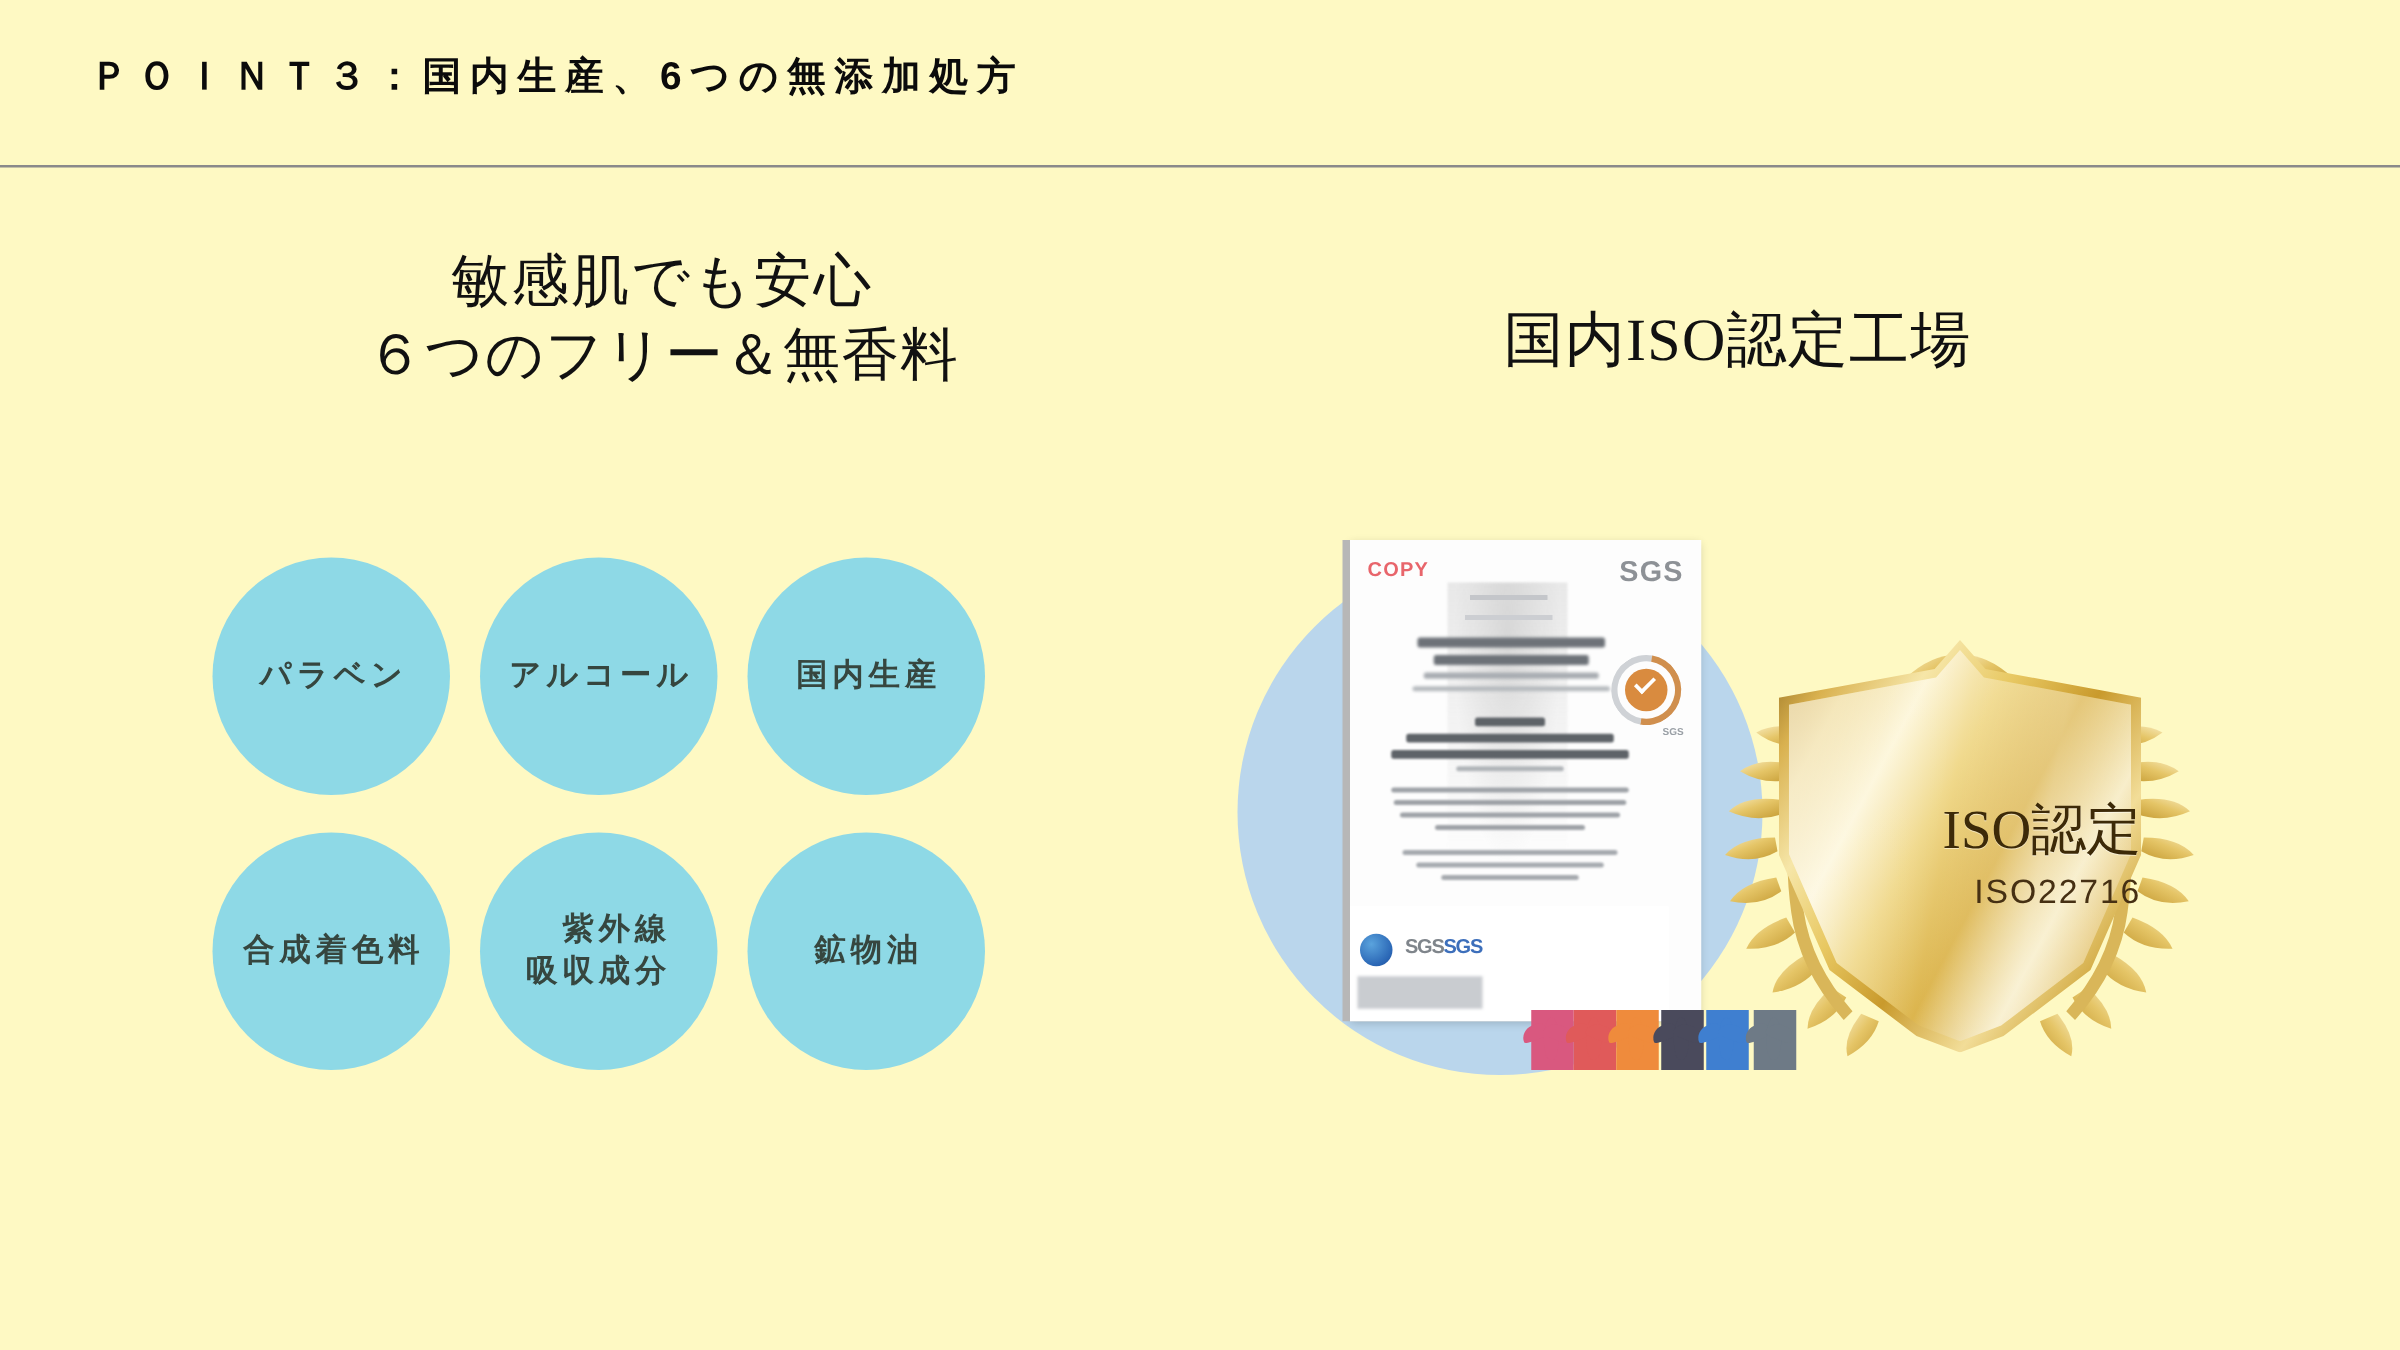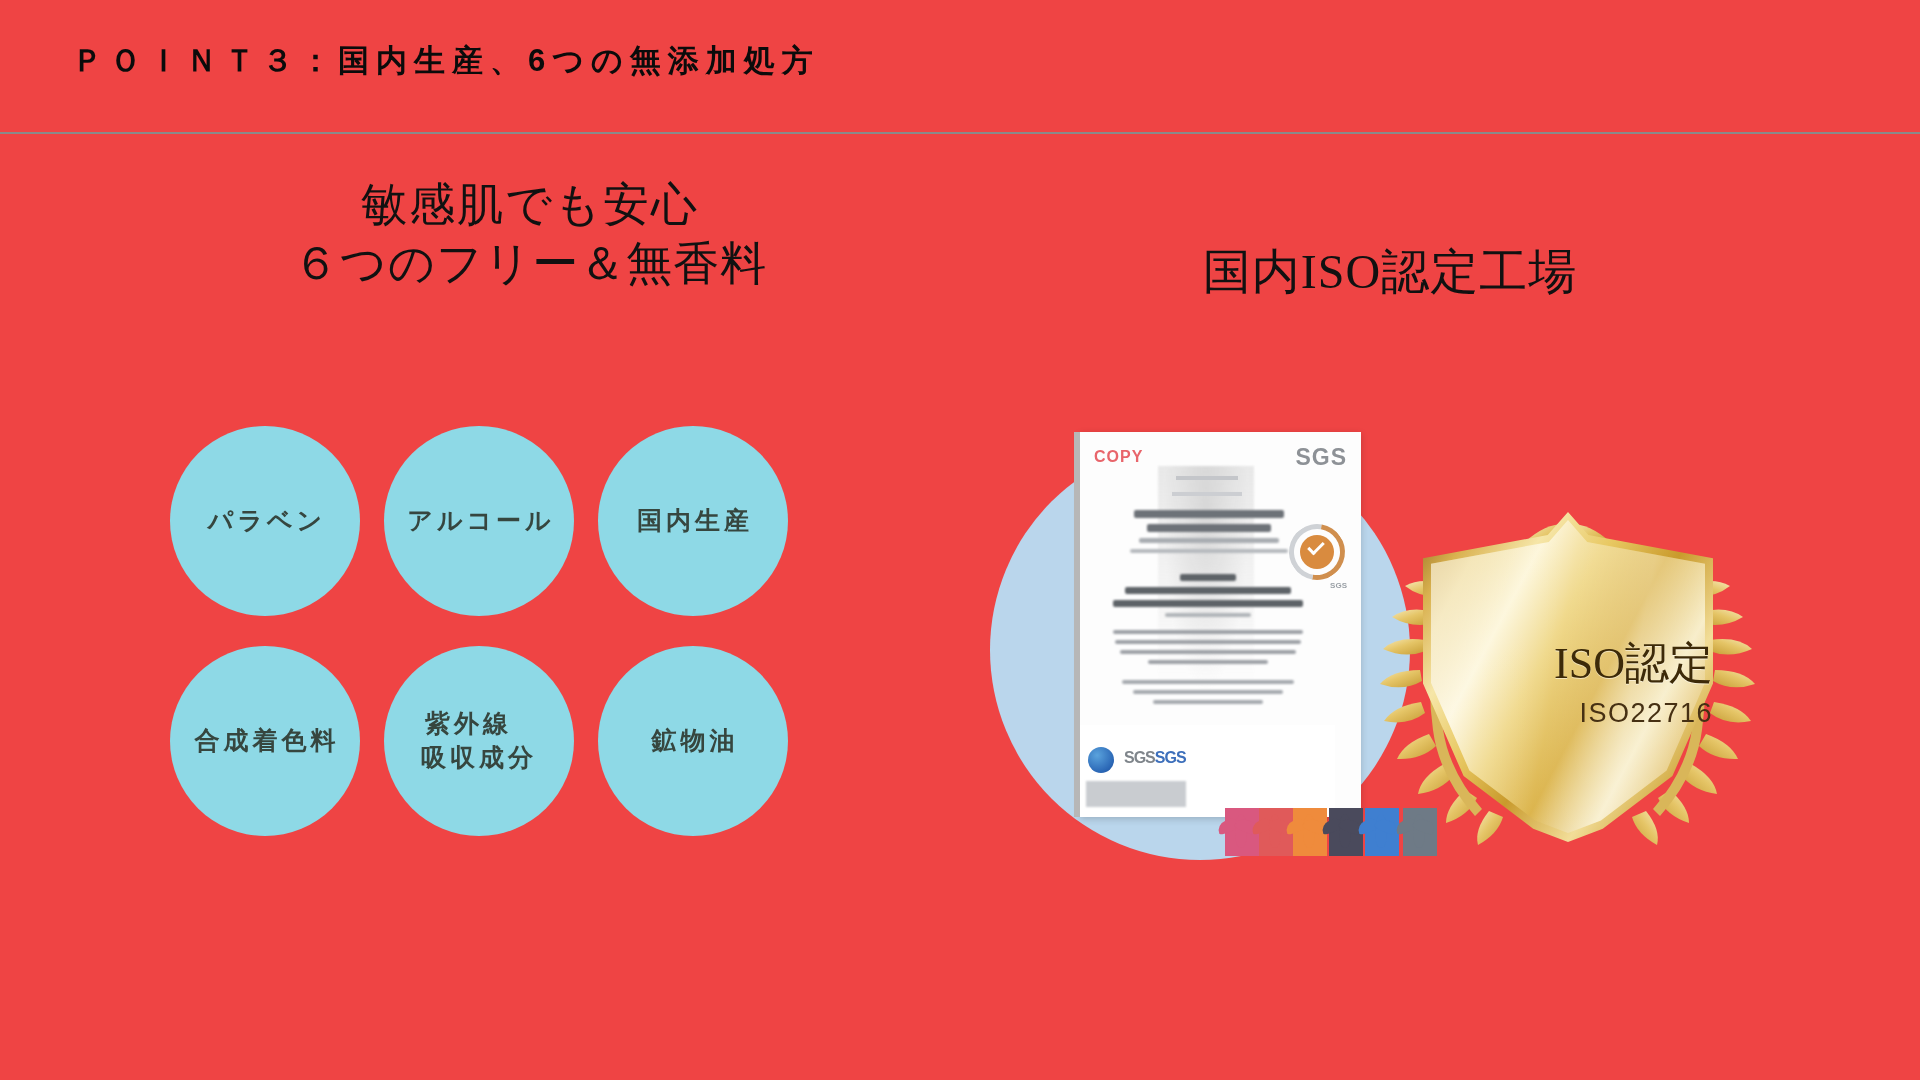--- a/index.html
+++ b/index.html
@@ -9,21 +9,21 @@
     height: 1080px;
     background: #ffffff;
     font-family: "Liberation Sans", sans-serif;
     overflow: hidden;
   }
 
   .slide {
     position: relative;
     width: 1920px;
     height: 1080px;
-    background: #ef4444;
+    background: #fef9c3;
   }
 
   
   .slide-header {
     position: absolute;
     left: 0;
     top: 0;
     width: 1920px;
     height: 134px;
   }
@@ -46,21 +46,21 @@
     top: 132px;
     width: 1920px;
     height: 2px;
     background: #8a8a8a;
   }
 
   
   .left-col {
     position: absolute;
     left: 150px;
-    top: 176px;
+    top: 196px;
     width: 760px;
   }
 
   .left-heading {
     text-align: center;
     font-family: "Liberation Serif", serif;
     font-size: 46px;
     line-height: 1.28;
     color: #111111;
     letter-spacing: 2px;
@@ -81,21 +81,21 @@
   }
 
   .free-bubble {
     width: 190px;
     height: 190px;
     border-radius: 50%;
     background: #8ed9e6;
     display: flex;
     align-items: center;
     justify-content: center;
-    text-align: left;
+    text-align: right;
   }
 
   .free-bubble-label {
     font-family: "Liberation Sans", sans-serif;
     font-size: 25px;
     font-weight: 700;
     letter-spacing: 4px;
     color: #36463f;
     line-height: 1.35;
     white-space: pre-line;

